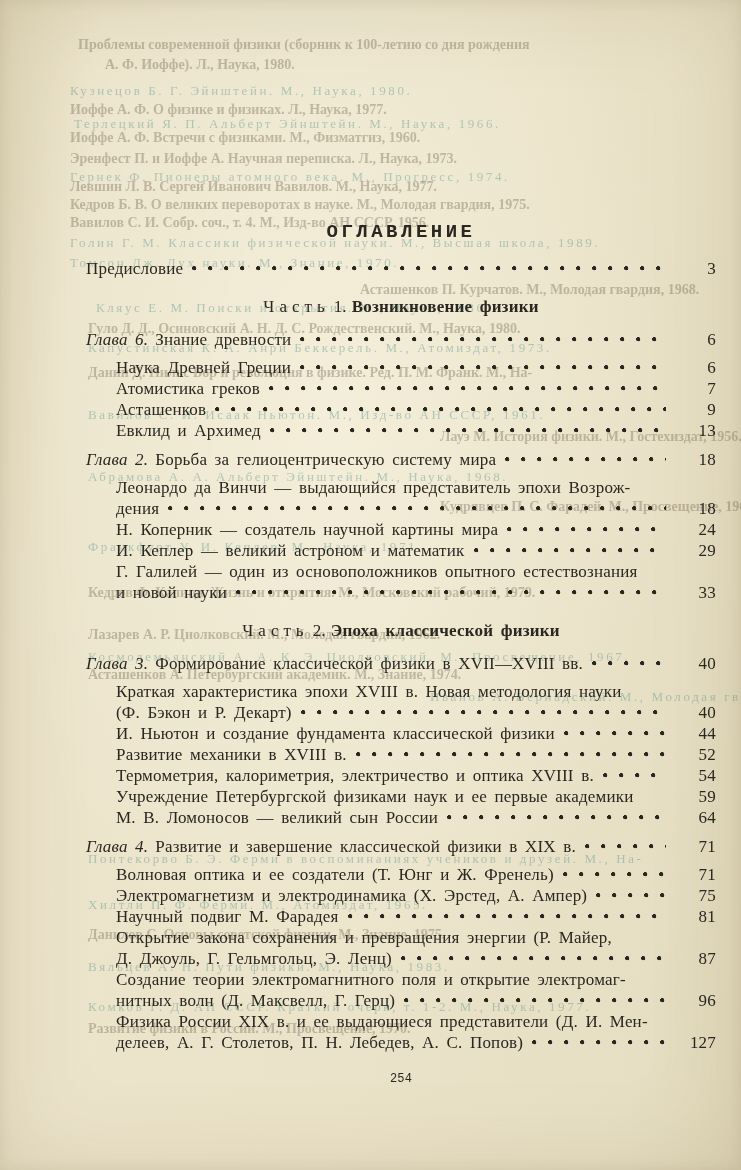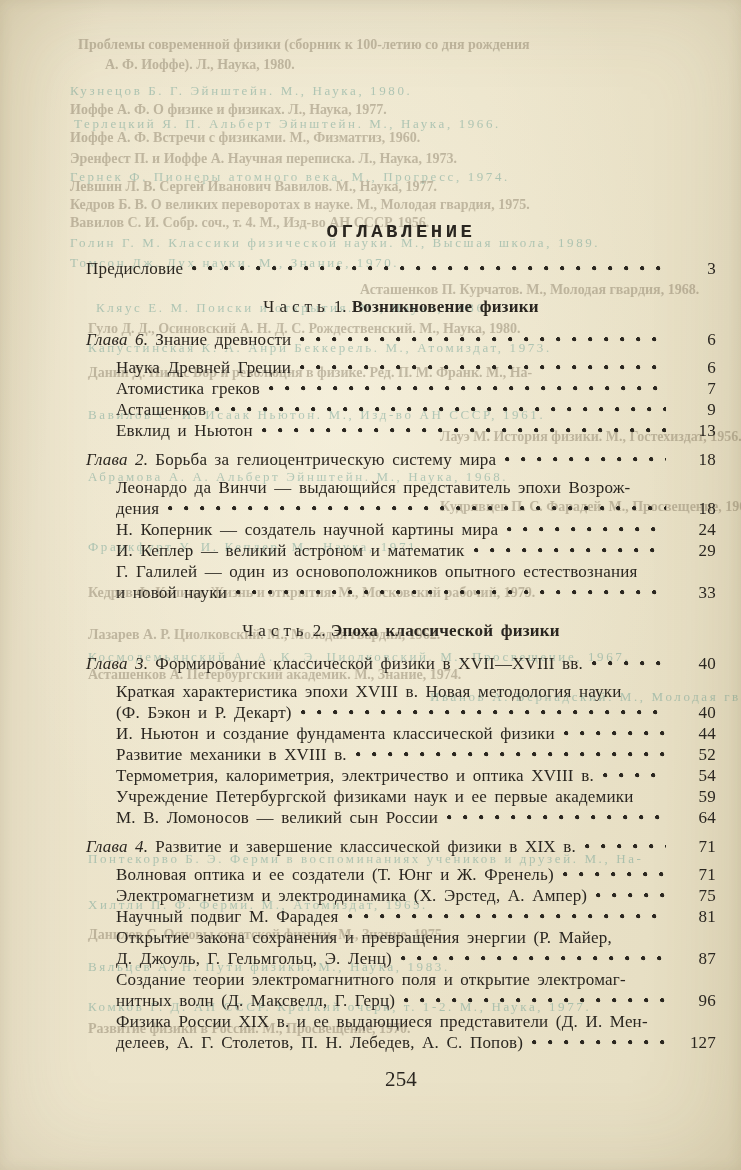--- a/index.html
+++ b/index.html
@@ -49,21 +49,21 @@
   .row.sub{padding-left:30px;}
   .prefix{font-style:italic;margin-right:7px;}
   .label{white-space:nowrap;}
   .leader{
     flex:1 1 auto;height:5px;min-width:12px;margin:0 10px 0 9px;
     background-image:radial-gradient(circle at 2.2px 2.2px,#2b2720 1.9px,rgba(0,0,0,0) 2.4px);
     background-size:16px 5px;background-repeat:repeat-x;background-position:left top;
   }
   .leader.nodots{background:none;}
   .pagenum{min-width:40px;text-align:right;white-space:nowrap;}
-  .folio{margin-top:16px;text-align:center;font-size:21px;}
+  .folio{margin-top:16px;text-align:center;font-size:12px;font-family:Liberation Mono, monospace;}
 </style>
 </head>
 <body>
 
 <div class="page">
   <div class="ghost-layer" id="ghosts">
       <div class="ghost sepia" style="left: 78px; top: 38px;">Проблемы современной физики (сборник к 100-летию со дня рождения</div>
       <div class="ghost sepia" style="left: 105px; top: 58px;">А. Ф. Иоффе). Л., Наука, 1980.</div>
       <div class="ghost teal" style="left: 70px; top: 84px;">Кузнецов Б. Г. Эйнштейн. М., Наука, 1980.</div>
       <div class="ghost sepia" style="left: 70px; top: 103px;">Иоффе А. Ф. О физике и физиках. Л., Наука, 1977.</div>
@@ -133,21 +133,21 @@
         </div>
         <div class="entry kind-sub">
           <div class="row sub">
             <span class="label">Асташенков</span>
             <span class="leader"></span>
             <span class="pagenum">9</span>
           </div>
         </div>
         <div class="entry kind-sub">
           <div class="row sub">
-            <span class="label">Евклид и Ньютон</span>
+            <span class="label">Евклид и Архимед</span>
             <span class="leader"></span>
             <span class="pagenum">13</span>
           </div>
         </div>
         <div class="entry kind-chapter">
           <div class="row">
             <span class="prefix">Глава 2.</span>
             <span class="label">Борьба за гелиоцентрическую систему мира</span>
             <span class="leader"></span>
             <span class="pagenum">18</span>

